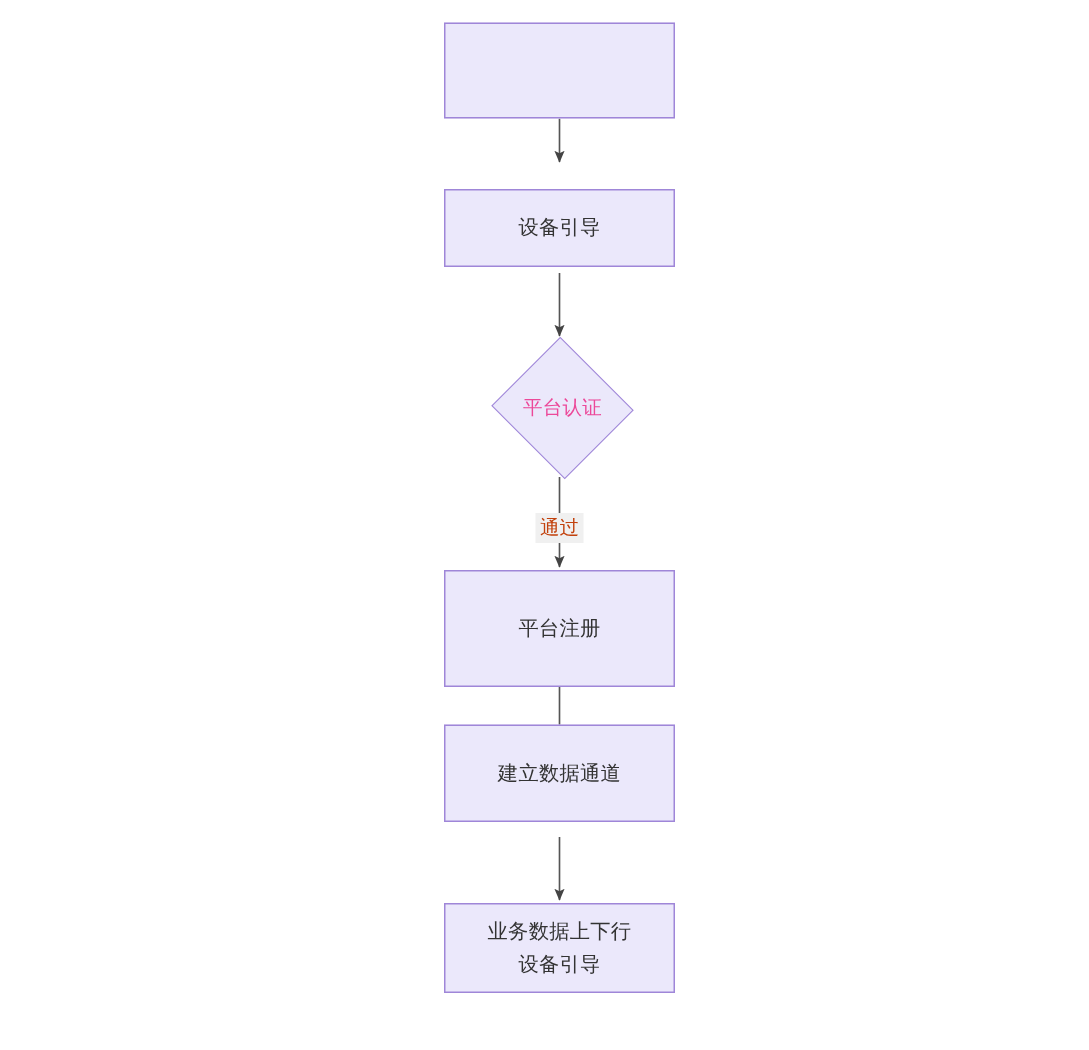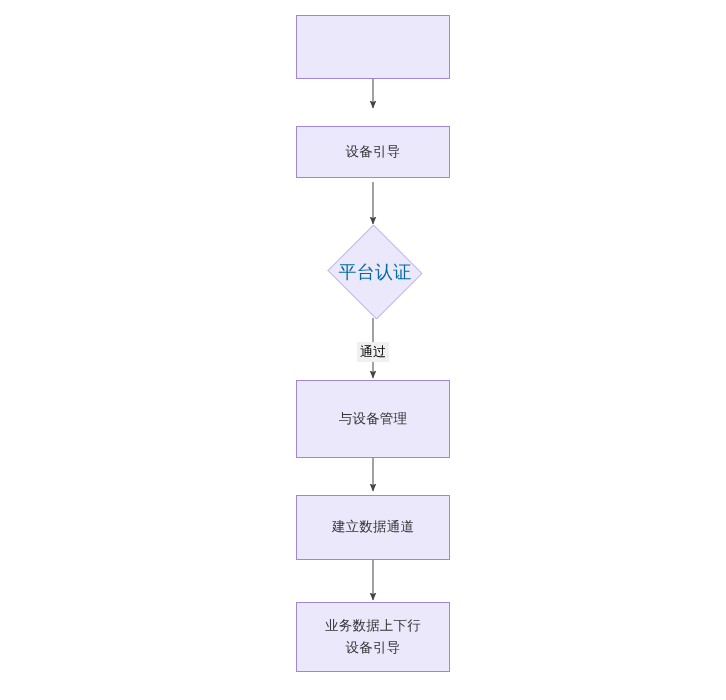--- a/index.html
+++ b/index.html
@@ -60,42 +60,42 @@
     box-sizing: border-box;
     transform: rotate(45deg) scale(0.707);
     transform-origin: center center;
   }
   .node-decision .diamond-label {
     position: absolute;
     inset: 0;
     display: flex;
     align-items: center;
     justify-content: center;
-    font-size: 18px;
+    font-size: 13px;
     line-height: 20px;
-    color: #0369a1;
+    color: #ec4899;
     text-align: center;
     letter-spacing: 0.2px;
   }
 
   
   .edge {
     position: absolute;
     left: 0;
     top: 0;
     width: 726px;
     height: 700px;
     pointer-events: none;
   }
 
   
   .edge-label {
     position: absolute;
     background: #f0f0f0;
-    color: #000000;
+    color: #c2410c;
     font-size: 13px;
     line-height: 18px;
     padding: 1px 3px;
     white-space: nowrap;
   }
 </style>
 </head>
 <body>
 
 <div id="flow-canvas">
@@ -123,25 +123,25 @@
   </div>
 
   <div class="node-decision">
     <div class="diamond-shape"></div>
     <div class="diamond-label">平台认证</div>
   </div>
 
   <div class="edge-label" style="left:357px;top:342px;">通过</div>
 
   <div class="node node-proc" style="top:380px;height:78px;">
-    <span class="line1">与设备管理</span>
+    <span class="line1">平台注册</span>
   </div>
 
-  <div class="node node-proc" style="top:495px;height:65px;font-family:Liberation Mono, monospace;">
+  <div class="node node-proc" style="top:483px;height:65px;">
     <span class="line1">建立数据通道</span>
   </div>
 
-  <div class="node node-proc" style="top:602px;height:70px;">
+  <div class="node node-proc" style="top:602px;height:60px;">
     <span class="line1">业务数据上下行</span>
     <span class="line2">设备引导</span>
   </div>
 
 </div>
 
 </body></html>

